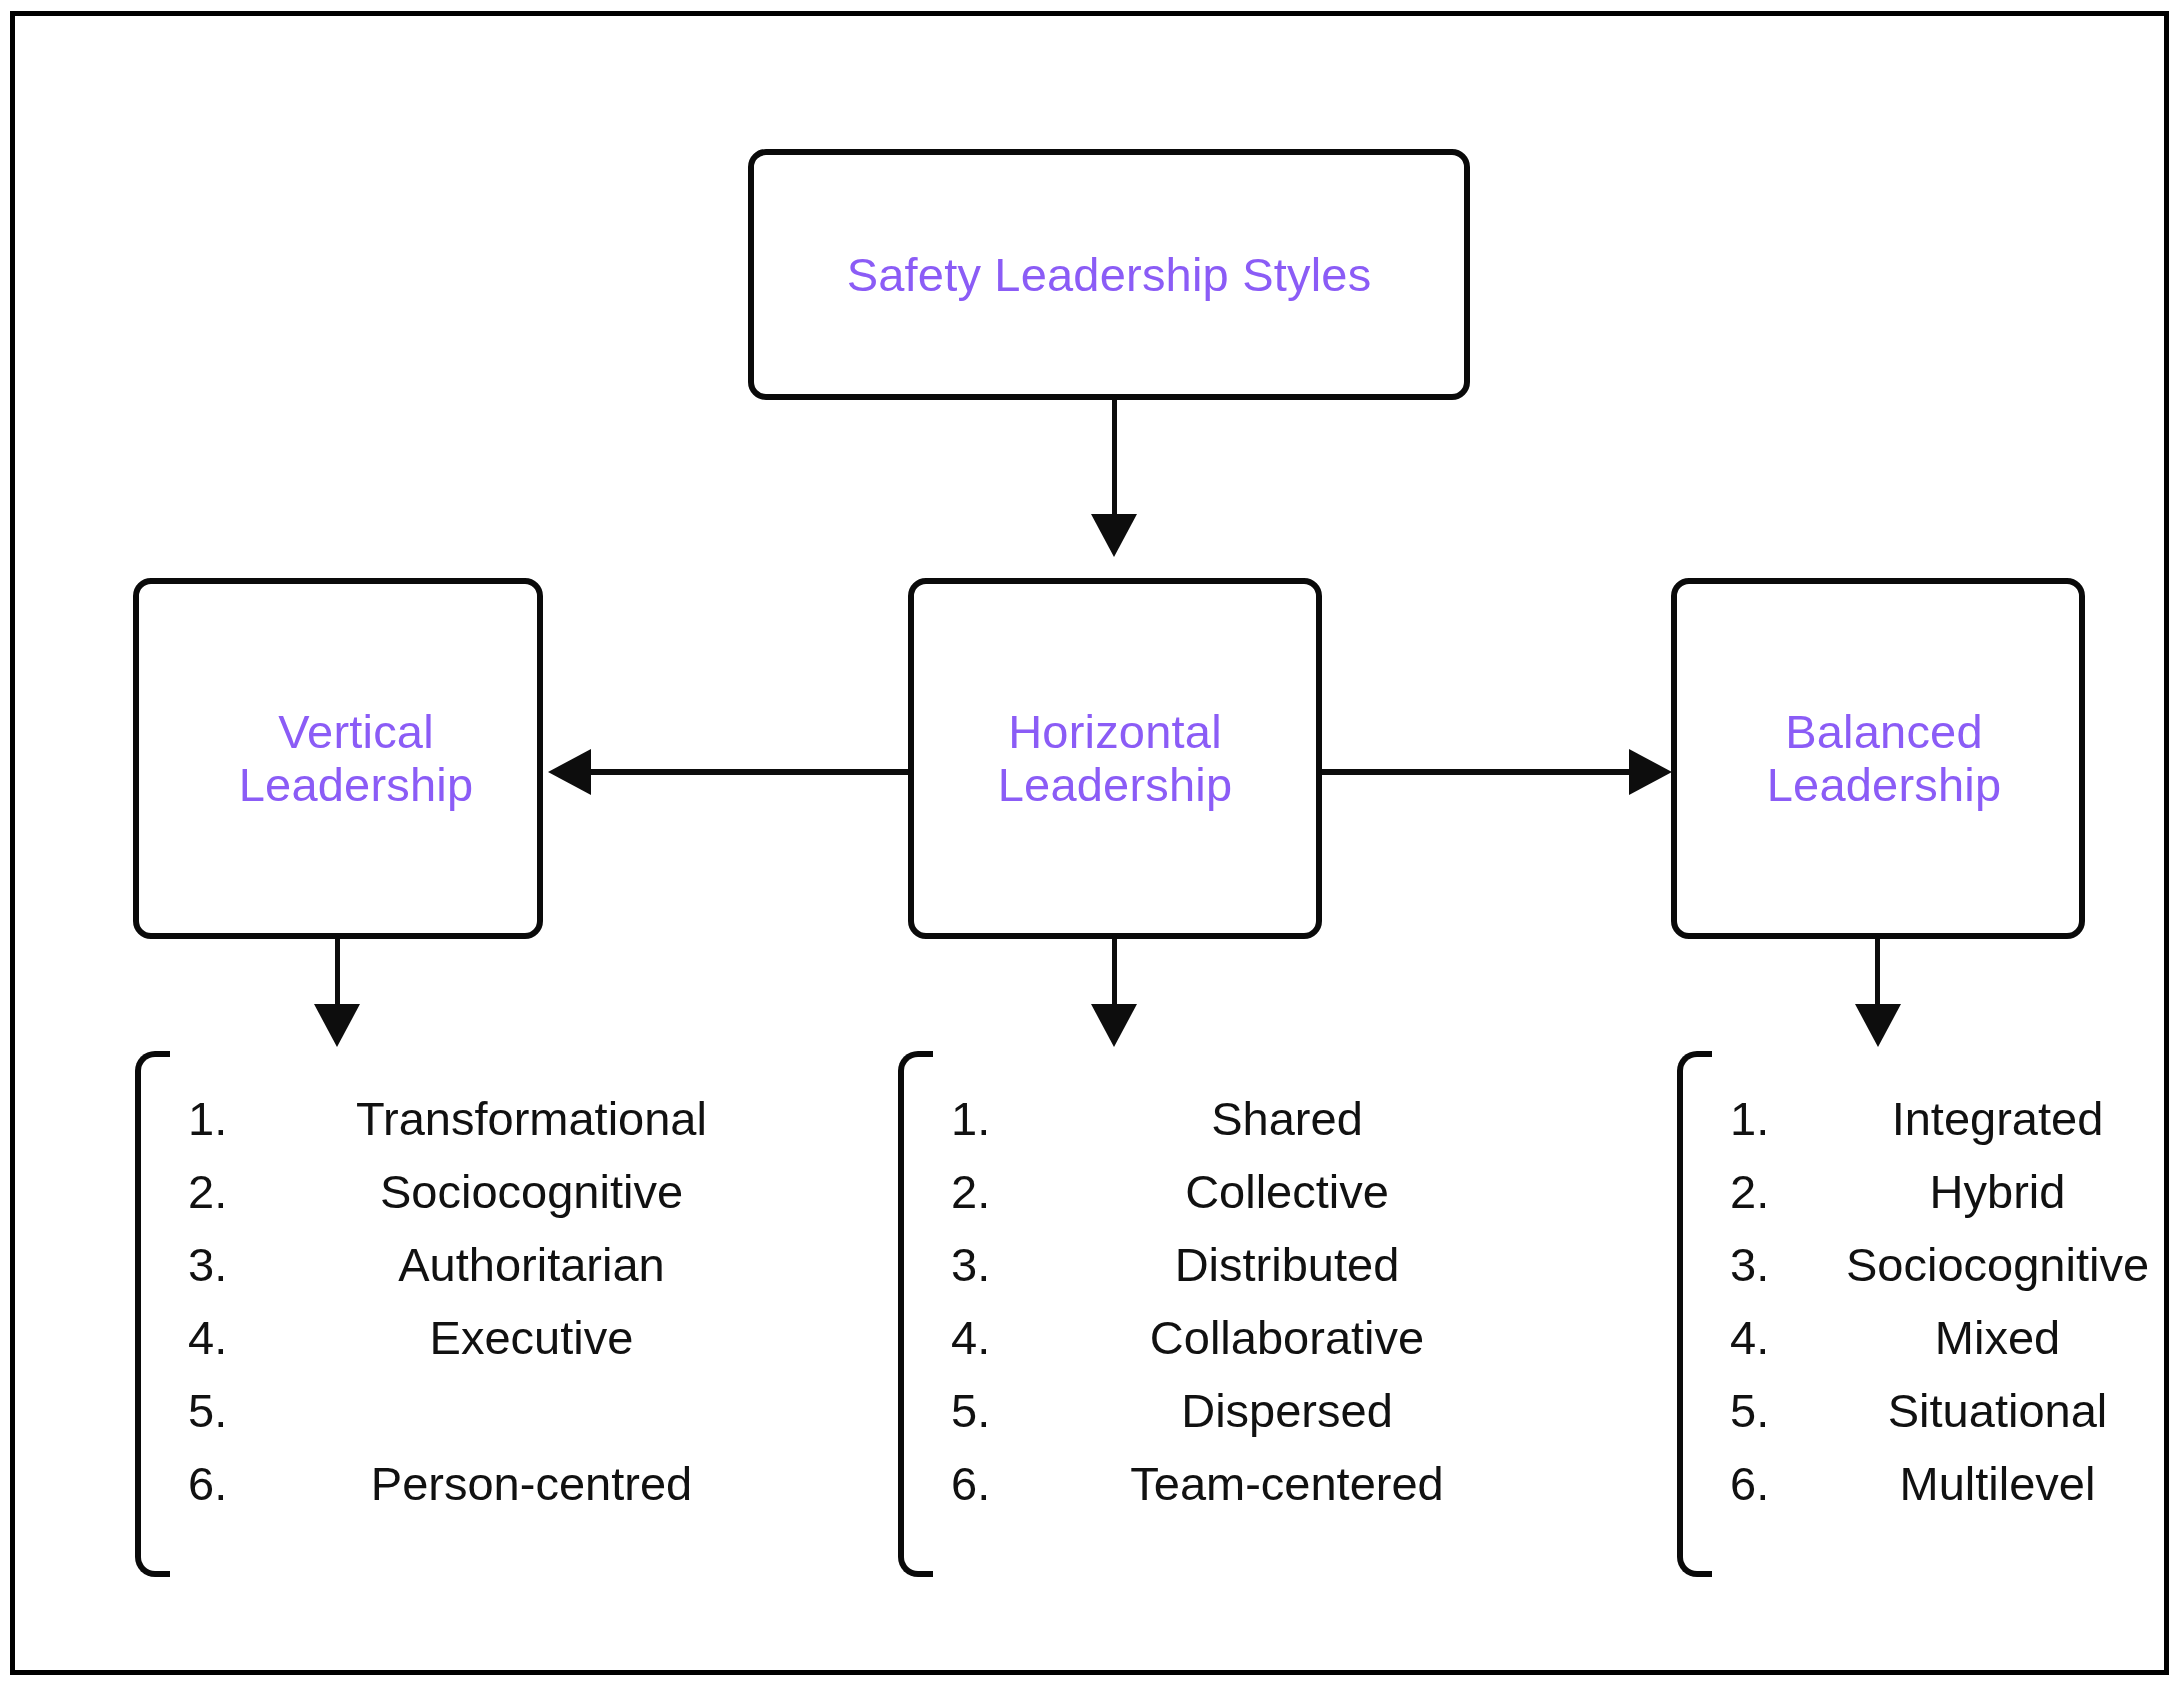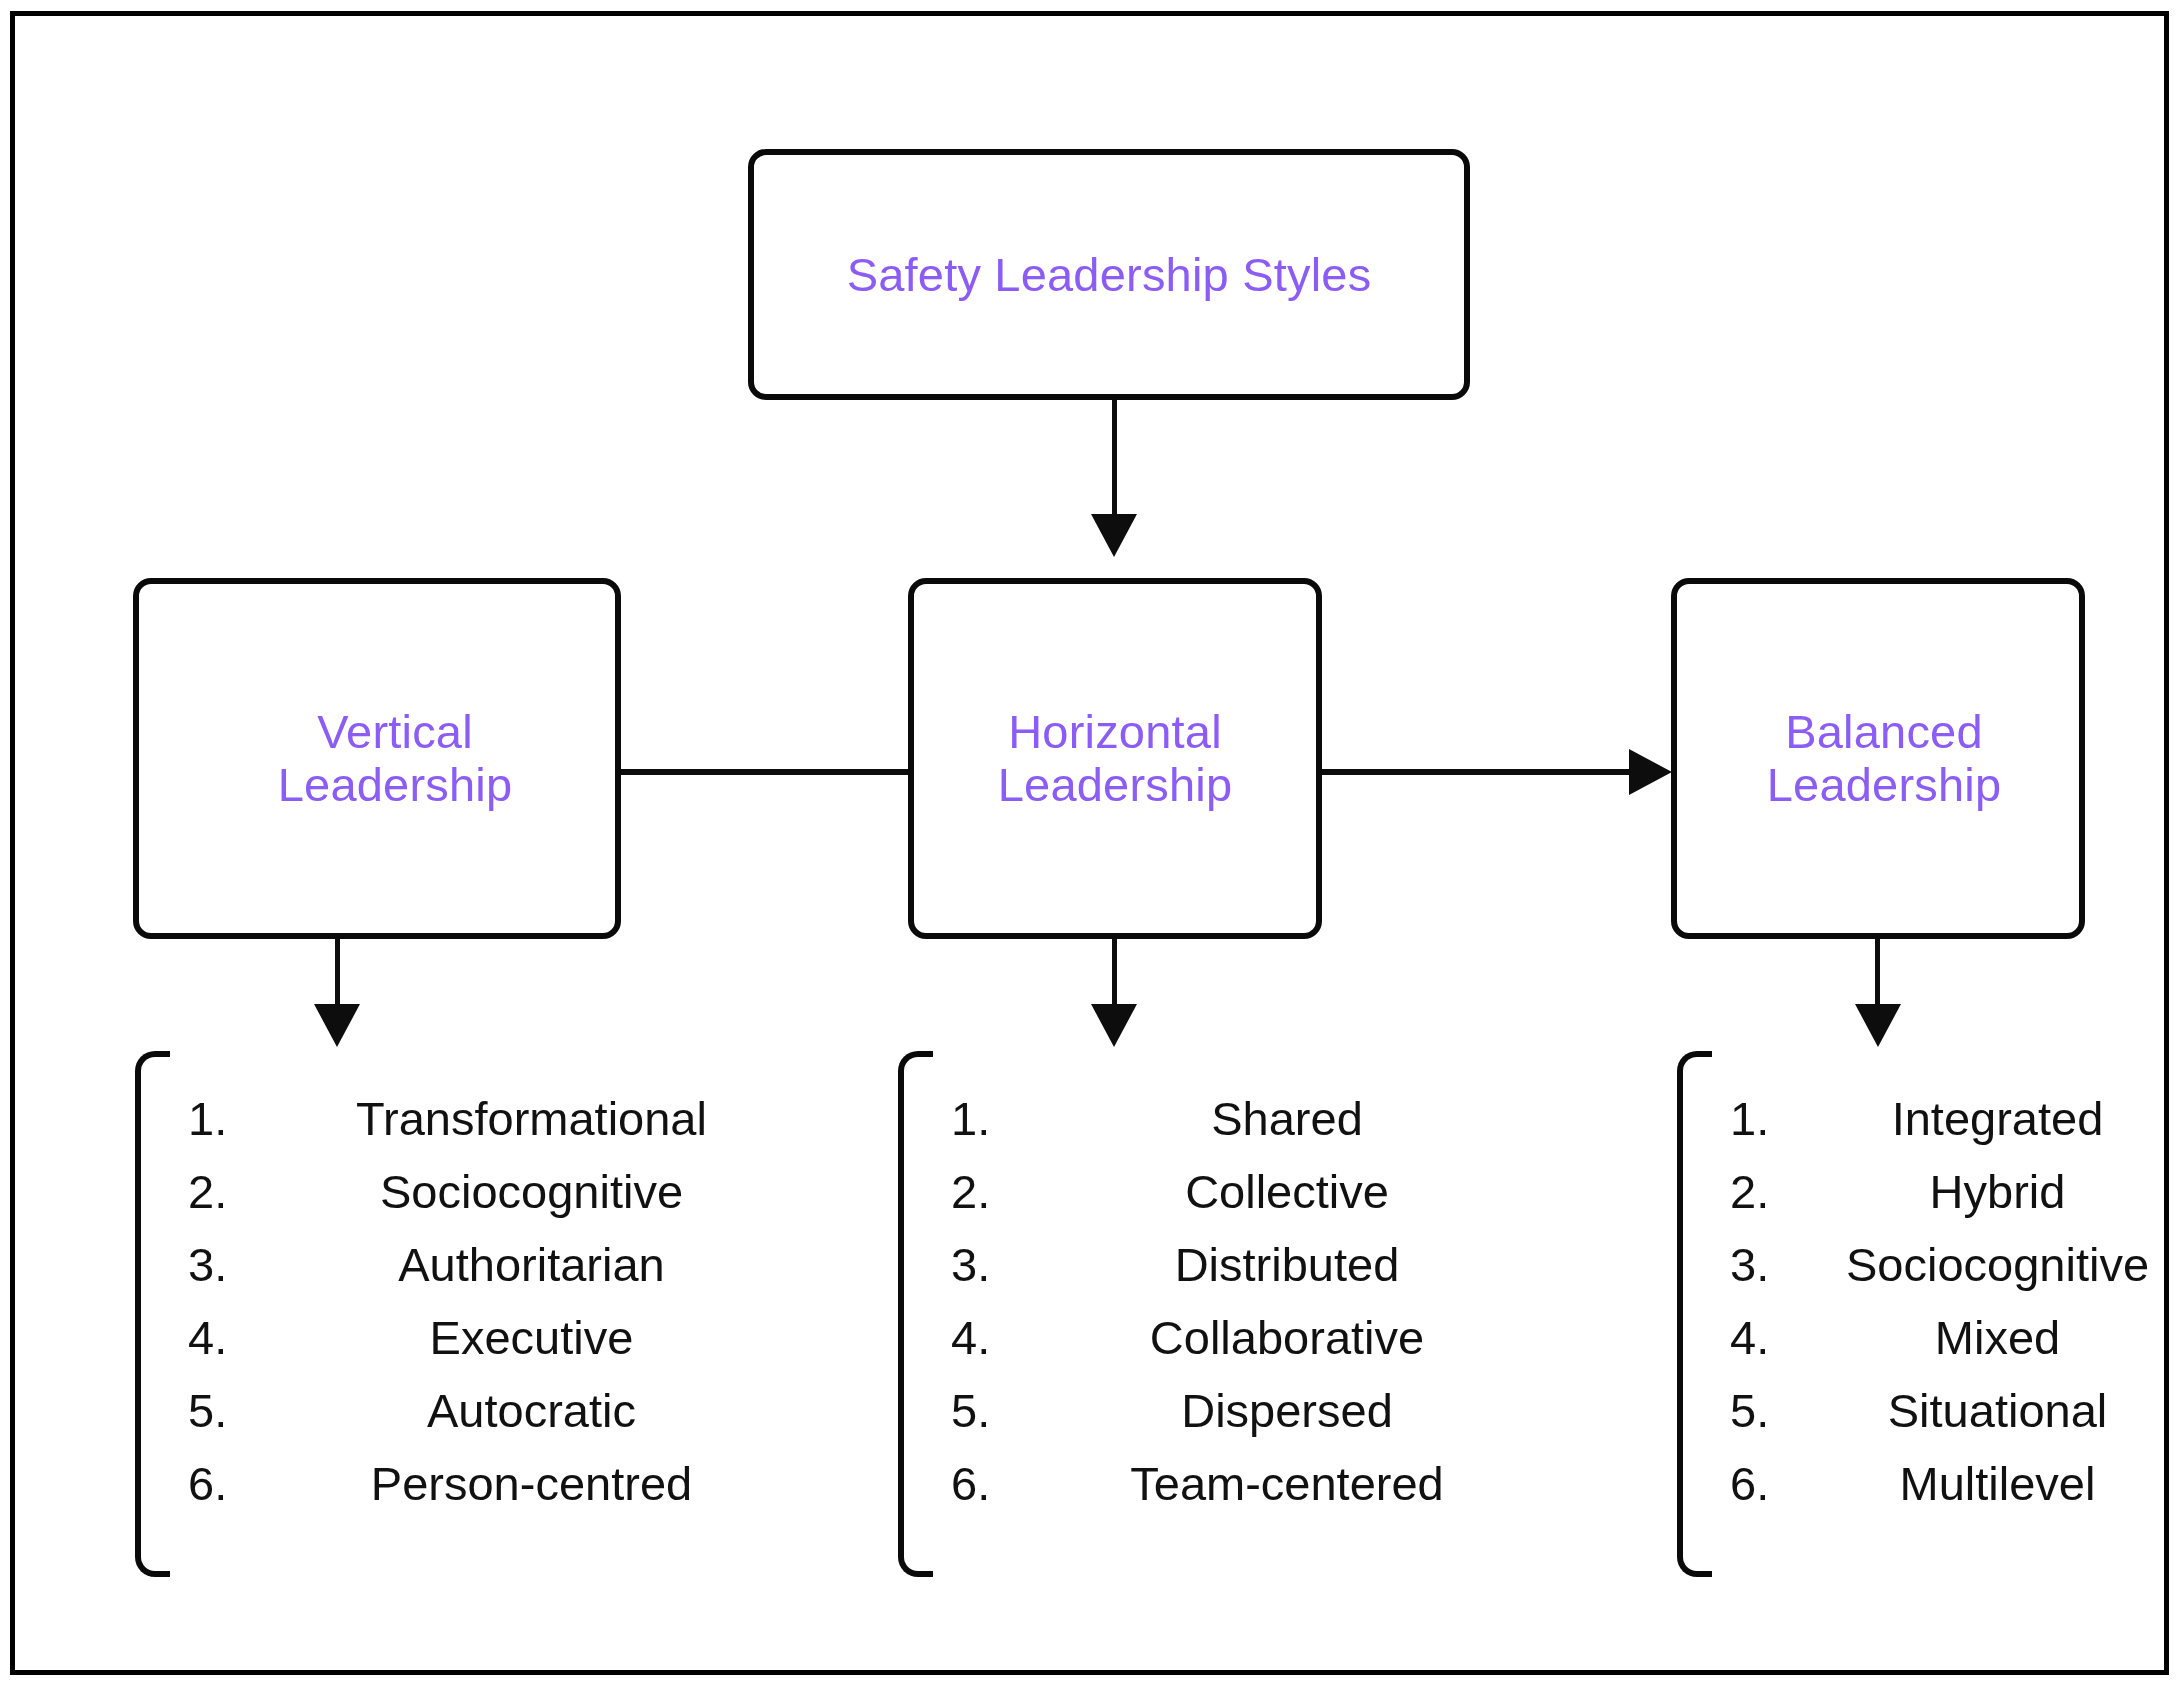--- a/index.html
+++ b/index.html
@@ -44,21 +44,21 @@
   }
   .node-label {
     font-size: 47px;
     line-height: 1.12;
     color: #8b5cf6;
     letter-spacing: 0.2px;
     white-space: pre-line;
   }
 
   #node-root   { left: 733px;  top: 133px; width: 722px;  height: 251px; }
-  #node-left   { left: 118px;  top: 562px; width: 488px;  height: 361px; padding-left: 36px; }
+  #node-left   { left: 118px;  top: 562px; width: 410px;  height: 361px; padding-left: 36px; }
   #node-center { left: 893px; top: 562px; width: 414px;  height: 361px; }
   #node-right  { left: 1656px; top: 562px; width: 414px;  height: 361px; padding-left: 12px; }
 
   
   .conn { position: absolute; z-index: 2; }
 
   .v-line {
     position: absolute;
     width: 5.3px;
     background: #0d0d0d;
@@ -230,21 +230,20 @@
         <li>
           <span class="li-num">3.</span>
           <span class="li-text">Authoritarian</span>
         </li>
         <li>
           <span class="li-num">4.</span>
           <span class="li-text">Executive</span>
         </li>
         <li>
           <span class="li-num">5.</span>
-          <span class="li-text">Autocratic</span>
         </li>
         <li>
           <span class="li-num">6.</span>
           <span class="li-text">Person-centred</span>
         </li>
       </ul>
     </div>
 
     <div class="list-group" id="list-group-horizontal">
       <div class="bracket"></div>

